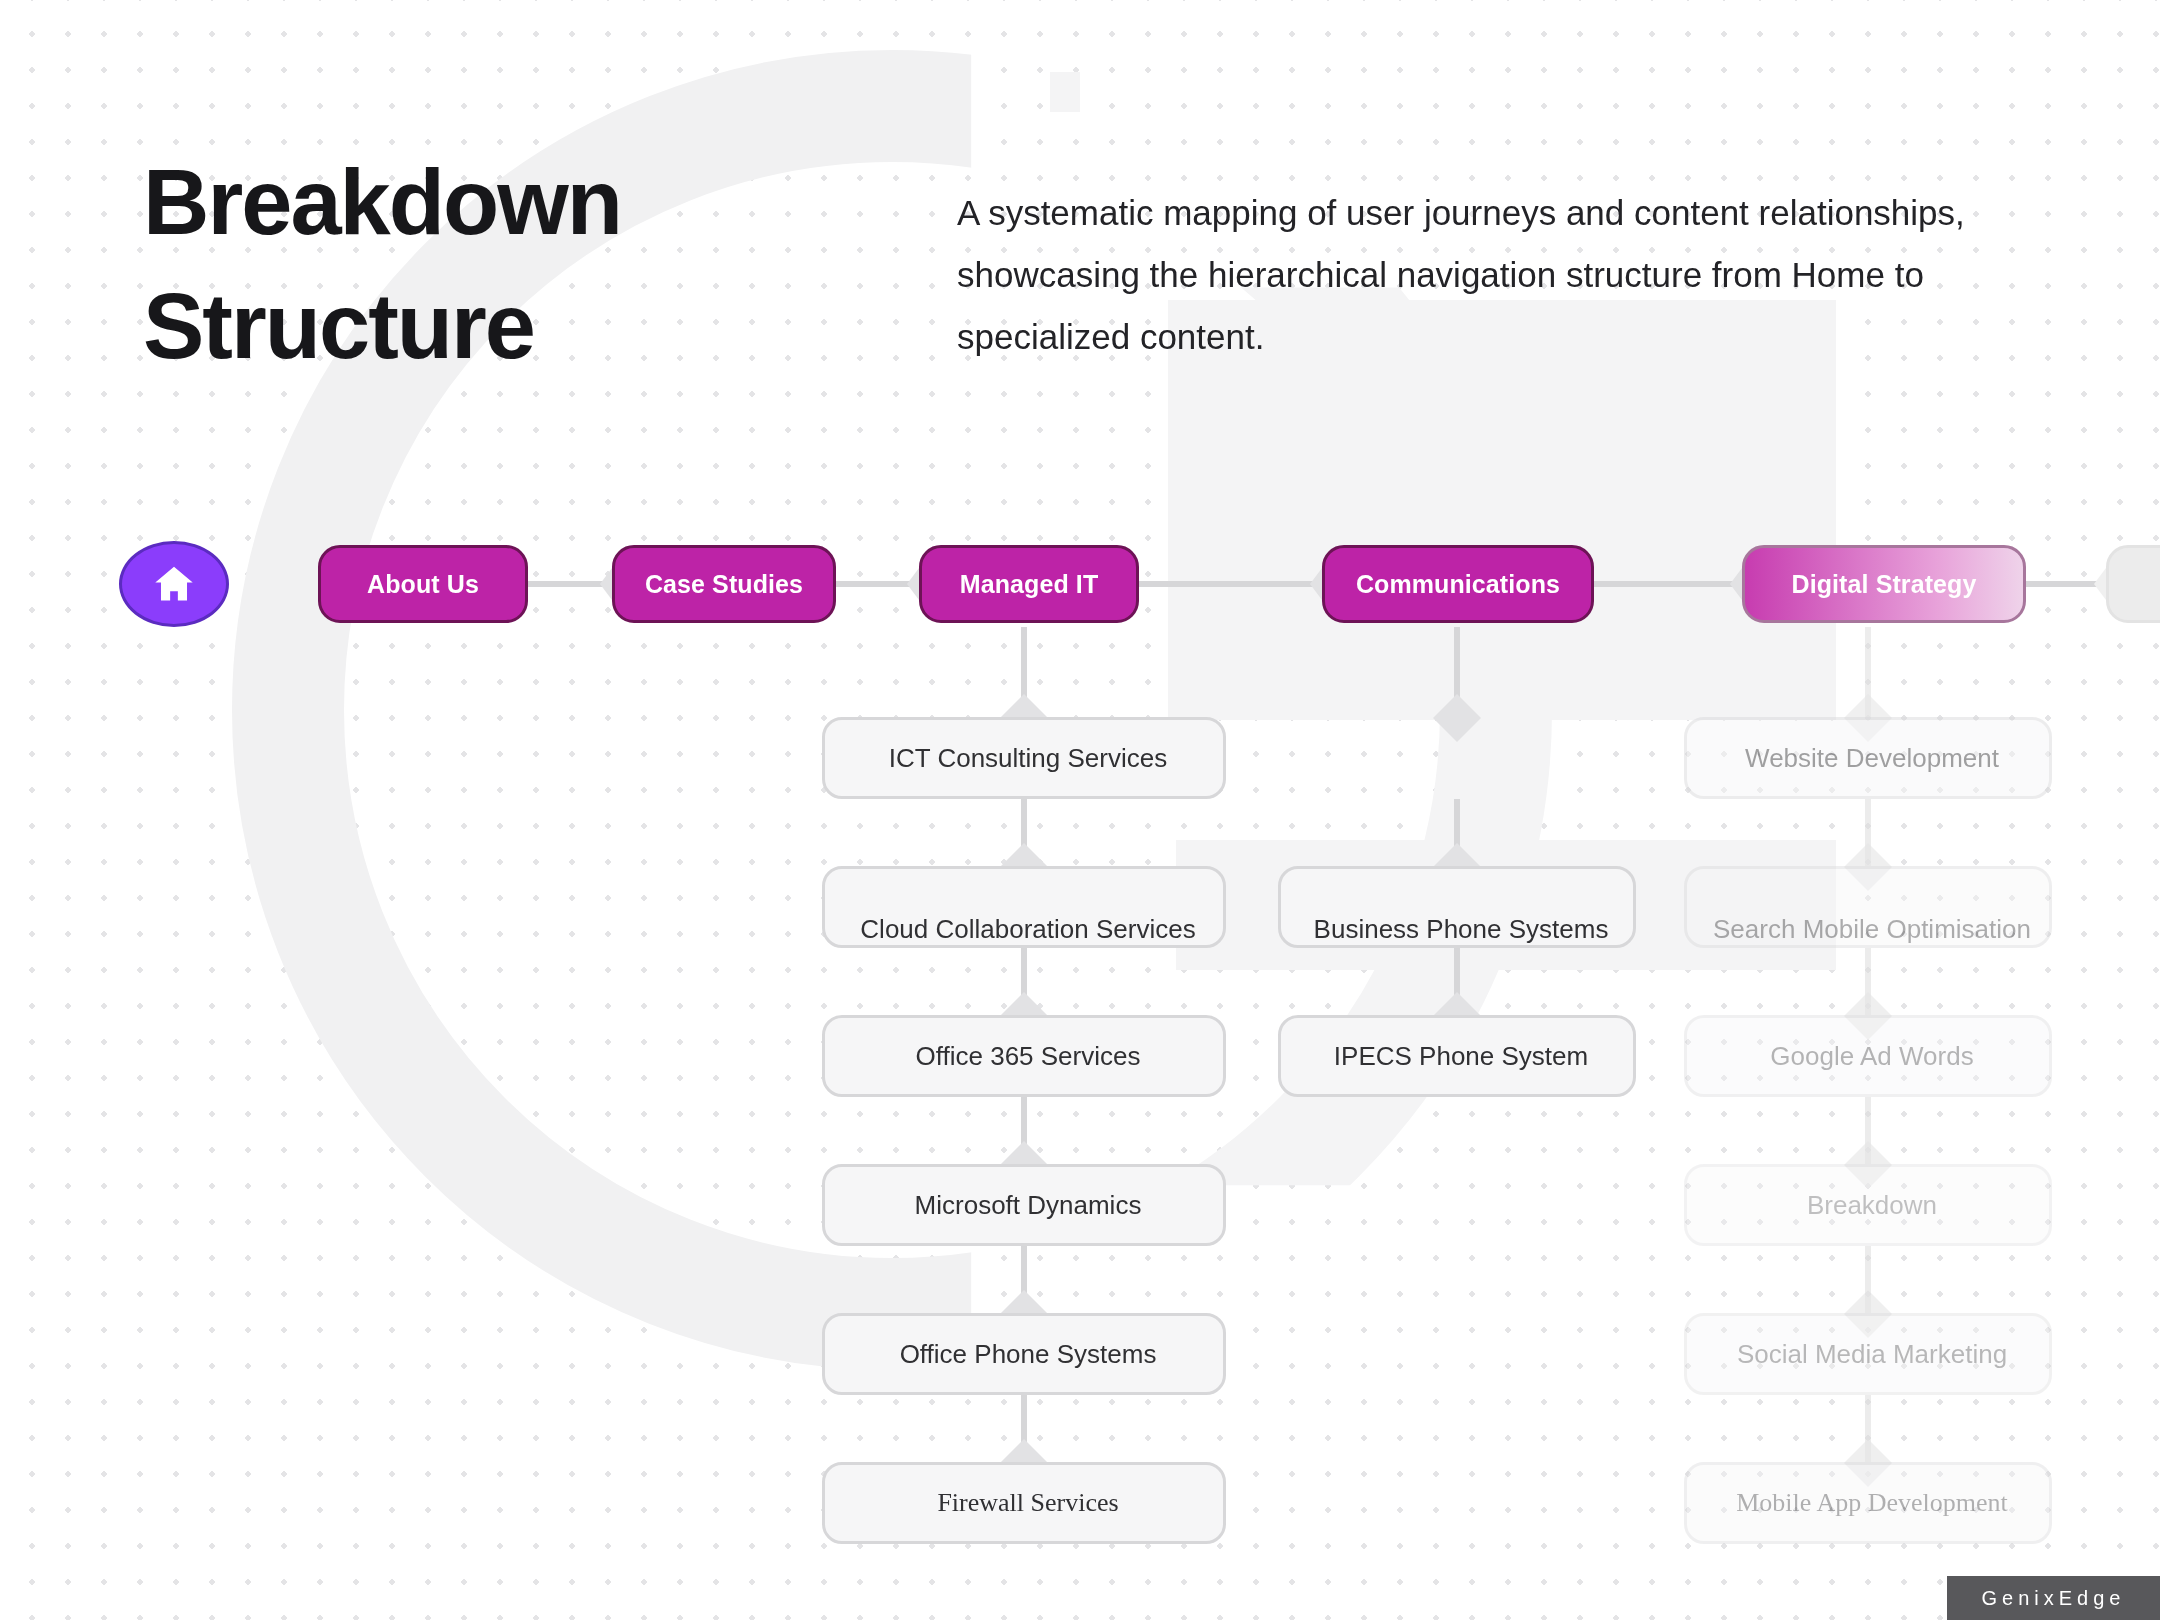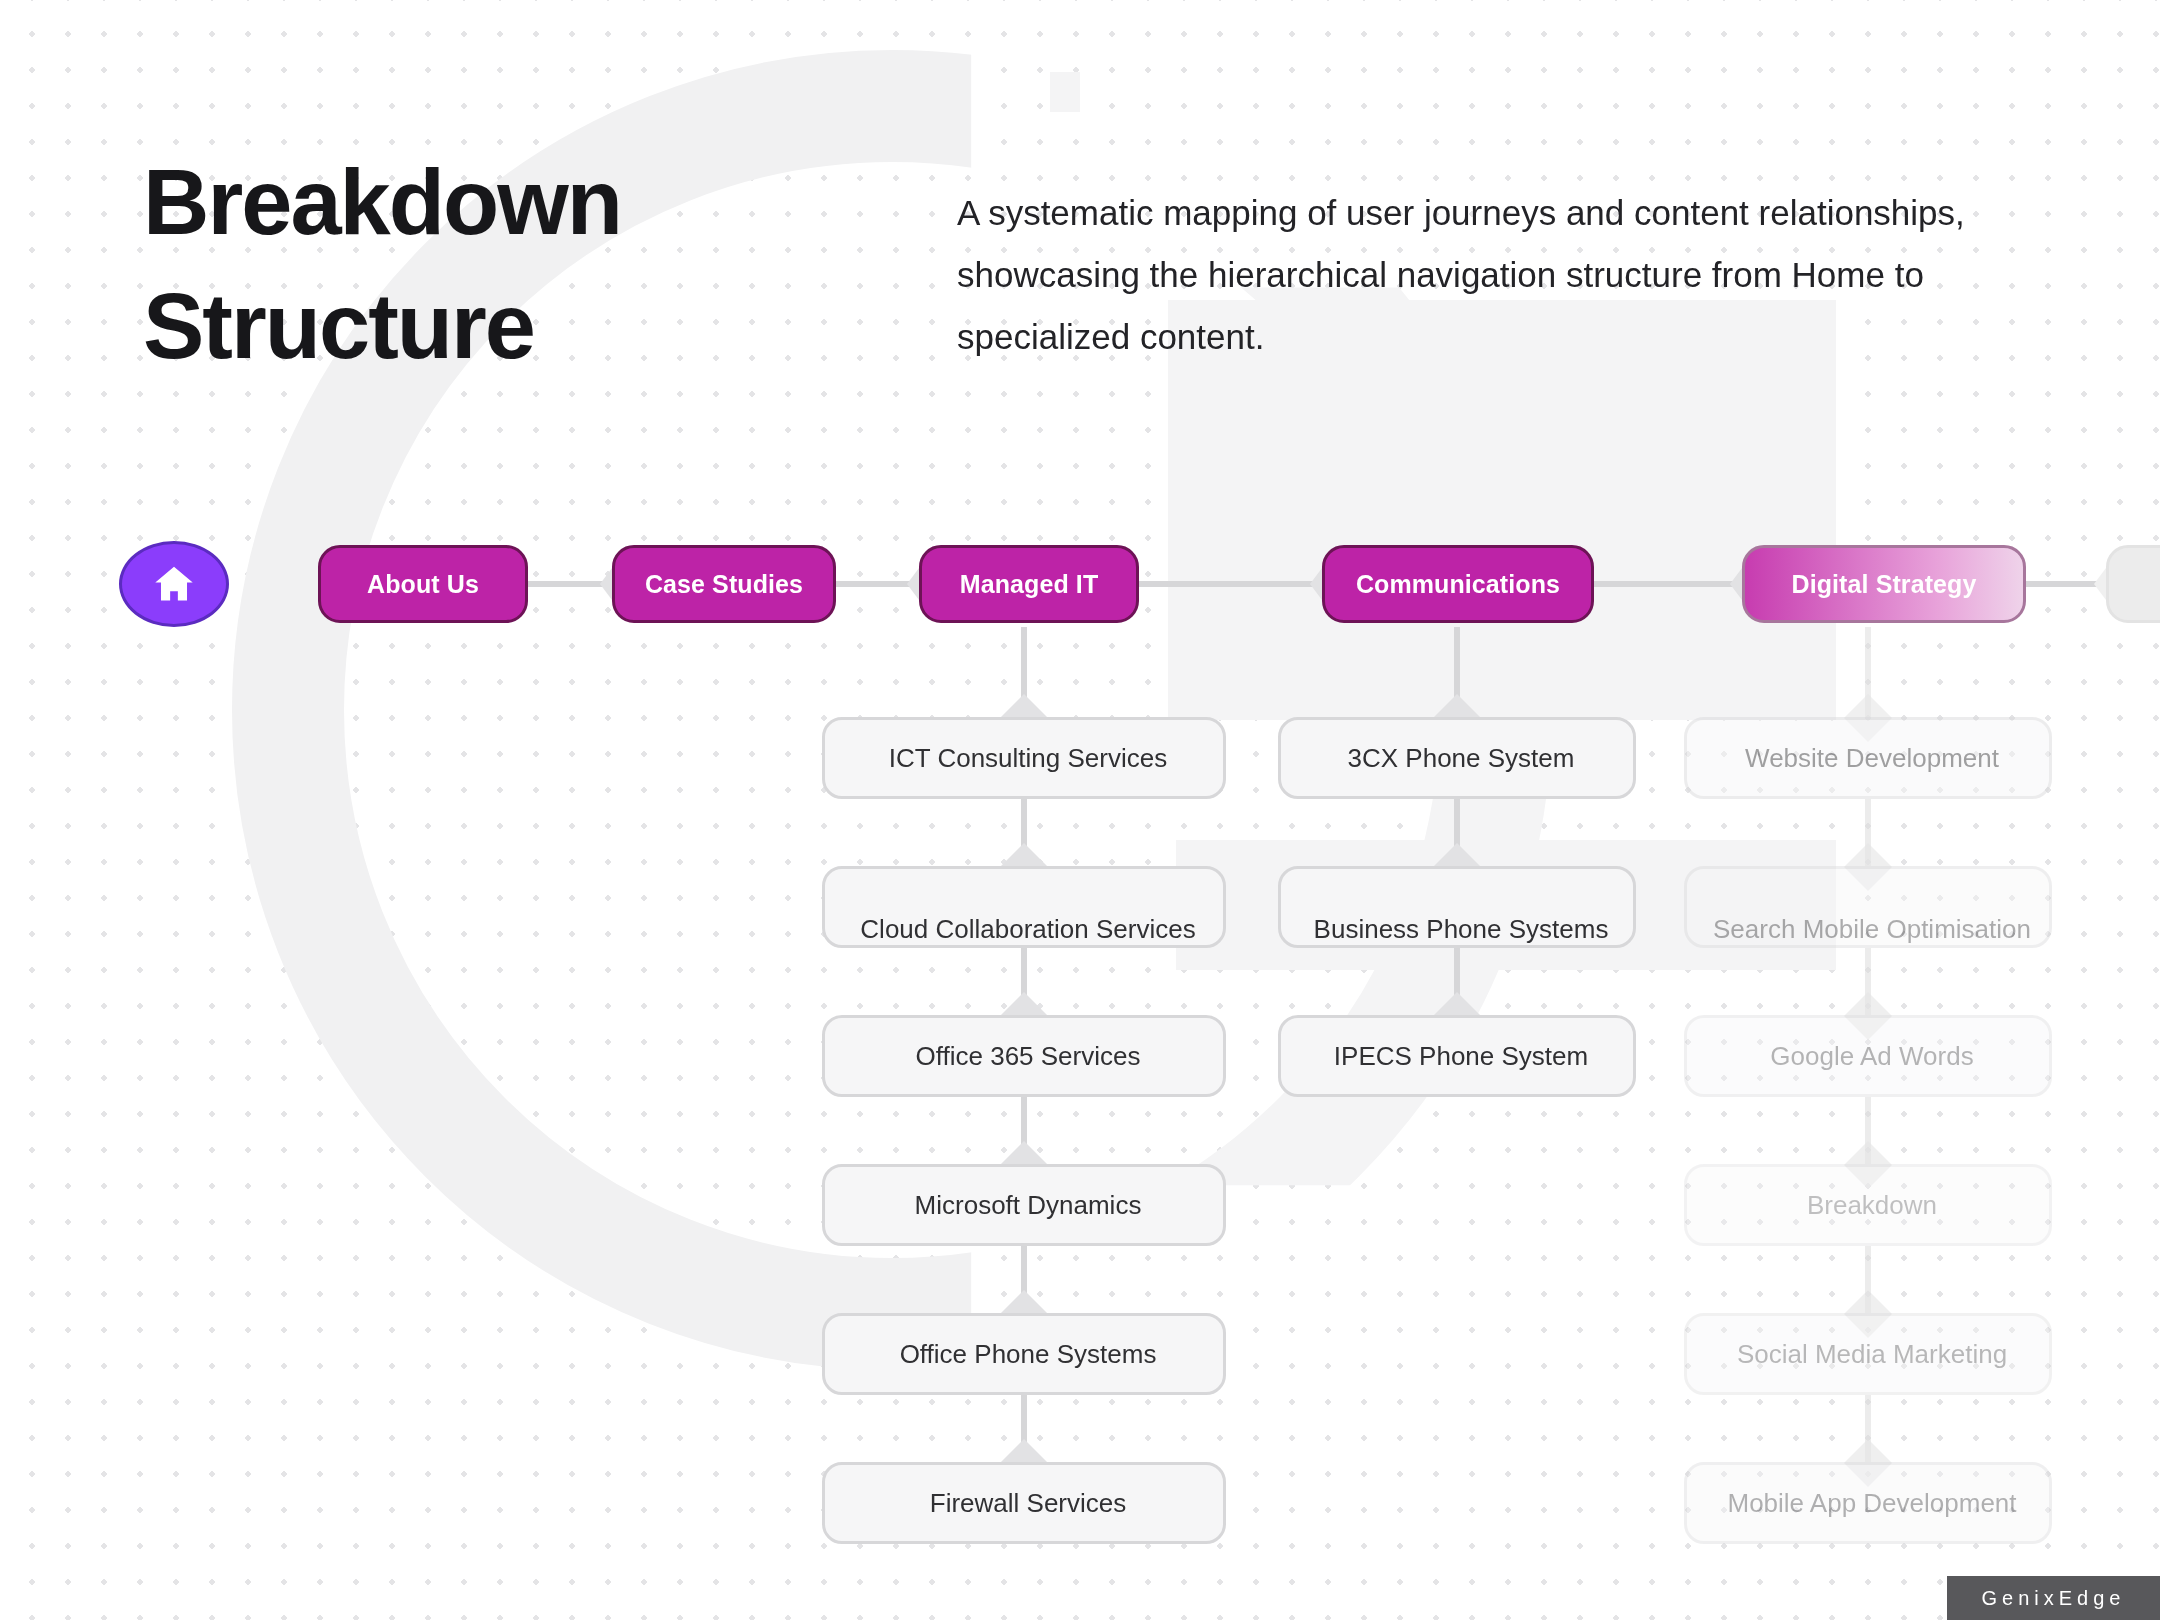--- a/index.html
+++ b/index.html
@@ -174,21 +174,21 @@
   .col-dig.fade3 { opacity: 0.36; }
   .col-dig.fade4 { opacity: 0.30; }
   .col-dig.fade5 { opacity: 0.34; }
   .col-dig.fade6 { opacity: 0.38; }
 
   .r0 { top: 717px; }
   .r1 { top: 866px; align-items: flex-end; }
   .r2 { top: 1015px; }
   .r3 { top: 1164px; }
   .r4 { top: 1313px; }
-  .r5 { top: 1462px; }
+  .r5 { top: 1462px; font-family: Liberation Serif, serif; }
 
   
   .watermark {
     position: absolute;
     right: 0px;
     bottom: 0px;
     width: 213px;
     height: 44px;
     background: #58585b;
     display: flex;
@@ -321,23 +321,20 @@
   <div class="sub col-it r3">
       <span>Microsoft Dynamics</span>
     </div>
   <div class="sub col-it r4">
       <span>Office Phone Systems</span>
     </div>
   <div class="sub col-it r5">
       <span>Firewall Services</span>
     </div>
 
-  <div class="sub col-comm r0">
-      <span>3CX Phone System</span>
-    </div>
   <div class="sub col-comm r1">
       <span>Business Phone Systems</span>
     </div>
   <div class="sub col-comm r2">
       <span>IPECS Phone System</span>
     </div>
 
   <div class="sub col-dig r0 fade1">
       <span>Website Development</span>
     </div>

